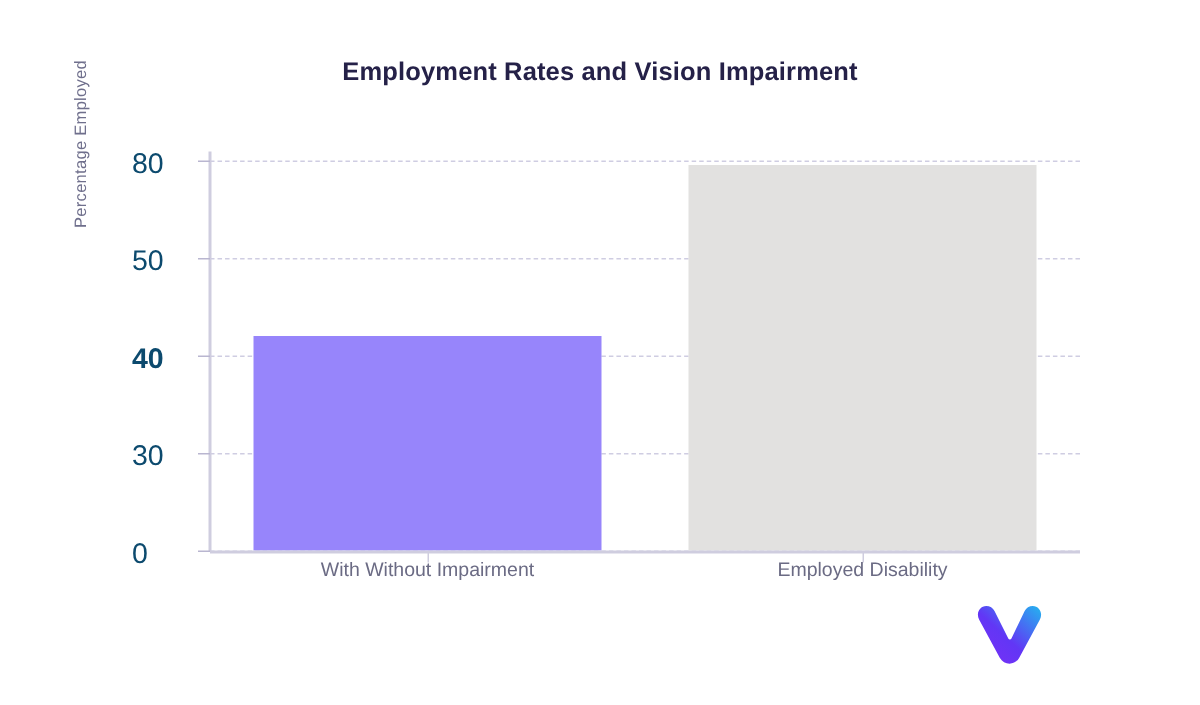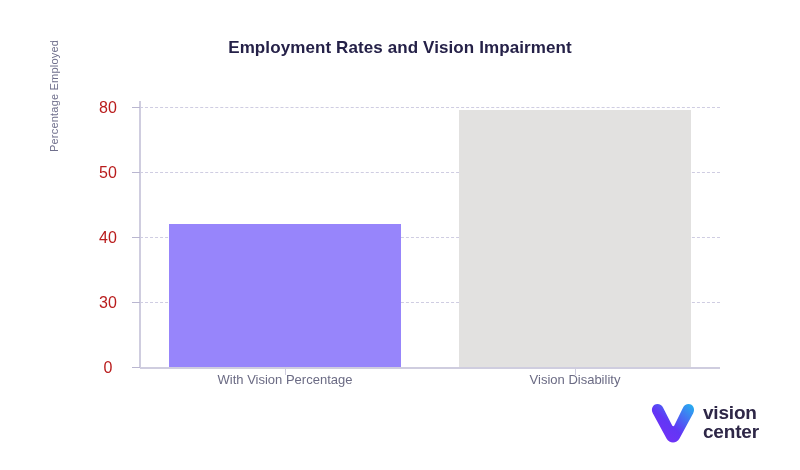--- a/index.html
+++ b/index.html
@@ -76,23 +76,23 @@
     left: 132px;
     width: 8px;
     height: 1px;
     background: #b9b6d0;
   }
 
   .y-tick-label {
     position: absolute;
     right: 0;
     width: 40px;
-    text-align: center;
-    font-size: 16px;
-    color: #b91c1c;
+    text-align: left;
+    font-size: 19px;
+    color: #0c4a6e;
     line-height: 1;
   }
   .y-tick-label-wrap {
     position: absolute;
     left: 82px;
     width: 46px;
     height: 0;
   }
 
   .y-axis-title {
@@ -185,46 +185,42 @@
       <div class="y-tick-mark" style="top: 367px;"></div>
       <div class="y-tick-label-wrap" style="top: 367px;">
         <div class="y-tick-label" style="top: -7px;">0</div>
       </div>
       <div class="y-tick-mark" style="top: 302px;"></div>
       <div class="y-tick-label-wrap" style="top: 302px;">
         <div class="y-tick-label" style="top: -7px;">30</div>
       </div>
       <div class="y-tick-mark" style="top: 237px;"></div>
       <div class="y-tick-label-wrap" style="top: 237px;">
-        <div class="y-tick-label" style="top: -7px;">40</div>
+        <div class="y-tick-label" style="top: -7px; font-weight: bold;">40</div>
       </div>
       <div class="y-tick-mark" style="top: 172px;"></div>
       <div class="y-tick-label-wrap" style="top: 172px;">
         <div class="y-tick-label" style="top: -7px;">50</div>
       </div>
       <div class="y-tick-mark" style="top: 107px;"></div>
       <div class="y-tick-label-wrap" style="top: 107px;">
         <div class="y-tick-label" style="top: -7px;">80</div>
       </div>
       <div class="x-tick-mark" style="left: 285px;"></div>
-      <div class="x-tick-label" style="left: 140px; width: 290px;">With Vision Percentage</div>
+      <div class="x-tick-label" style="left: 140px; width: 290px;">With Without Impairment</div>
       <div class="x-tick-mark" style="left: 575px;"></div>
-      <div class="x-tick-label" style="left: 430px; width: 290px;">Vision Disability</div>
+      <div class="x-tick-label" style="left: 430px; width: 290px;">Employed Disability</div>
     </div>
 
   <div class="logo">
     <svg class="logo-mark" viewBox="0 0 46 44">
       <defs>
         <linearGradient id="vgrad" x1="0" y1="1" x2="1" y2="0">
           <stop offset="0%" stop-color="#7b2ff7"></stop>
           <stop offset="45%" stop-color="#6236f5"></stop>
           <stop offset="100%" stop-color="#23b5ef"></stop>
         </linearGradient>
       </defs>
       <path d="M7.5 3 C3 3 0.5 8 2.8 12.2 L16.5 37.5 C19.4 42.8 26.6 42.8 29.5 37.5 L43.2 12.2 C45.5 8 43 3 38.5 3 C36.2 3 34.1 4.3 33.1 6.4 L24.3 24.6 C23.9 25.5 22.6 25.5 22.2 24.6 L13 6.4 C12 4.3 9.9 3 7.5 3 Z" fill="url(#vgrad)"></path>
     </svg>
-    <div class="logo-text">
-      <span>vision</span>
-      <span>center</span>
-    </div>
   </div>
 
 </div>
 
 </body></html>

